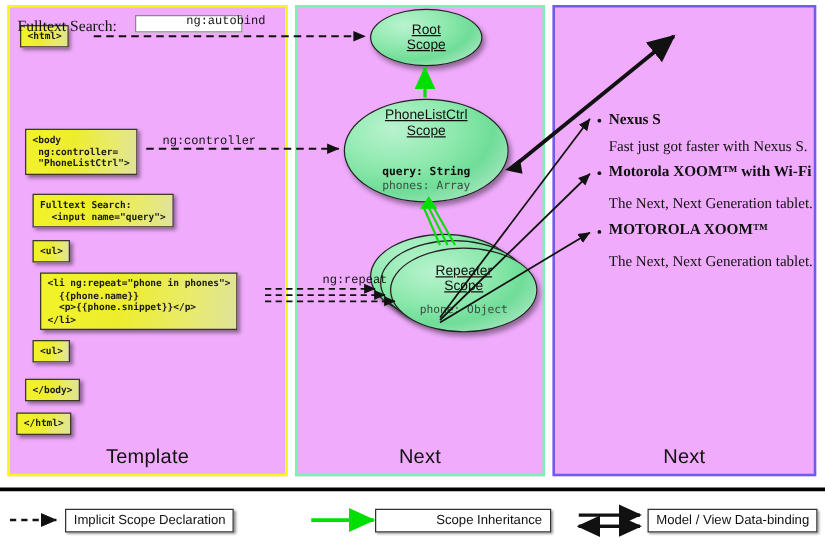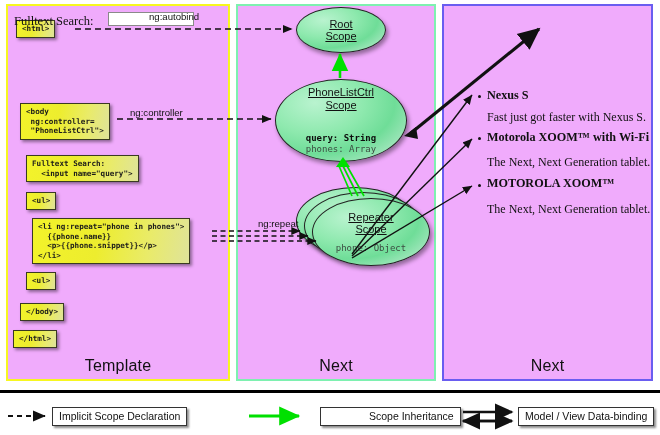--- a/index.html
+++ b/index.html
@@ -56,34 +56,34 @@
   #view-search-label{position:absolute;left:0;top:2px;white-space:nowrap;}
   #view-search-input{position:absolute;left:94px;top:0px;width:86px;height:14px;
      border:1px solid #8a8a8a;background:#fff;box-sizing:border-box;}
 
   .vitem{position:absolute;font-family:"Liberation Serif",serif;color:#111;}
   .vname{font-size:12.2px;font-weight:bold;}
   .vsnip{font-size:12px;}
   .vbul{position:absolute;width:3px;height:3px;border-radius:50%;background:#111;}
 
   
-  .elabel{position:absolute;font-family:Liberation Sans, sans-serif;
+  .elabel{position:absolute;font-family:Liberation Mono, monospace;
      font-size:9.6px;color:#111;white-space:nowrap;}
   #lbl-autobind{left:149px;top:11px;}
   #lbl-controller{left:130px;top:107px;}
   #lbl-repeat{left:240px;top:218px;padding-left:18px;}
 
   
   #legend{position:absolute;left:0;top:390px;width:660px;height:35px;background:#fff;}
   #legend-rule{position:absolute;left:0;top:0px;width:660px;height:3px;background:#000;}
   .lgbox{position:absolute;border:1.3px solid #333;background:#fff;
      font-size:10.5px;color:#111;padding:2px 6px 3px 6px;white-space:nowrap;
      box-shadow:1.5px 1.5px 2px rgba(0,0,0,.45);}
   #lg-box-1{left:52px;top:17px;}
-  #lg-box-2{left:320px;top:17px;padding-left:48px;}
+  #lg-box-2{left:300px;top:17px;padding-left:48px;}
   #lg-box-3{left:518px;top:17px;}
 
   svg.ov{position:absolute;left:0;top:0;width:660px;height:435px;overflow:visible;}
   #overlay-diagram{pointer-events:none;}
   #overlay-legend{pointer-events:none;}
 </style>
 </head>
 <body>
 
 <div id="root">

